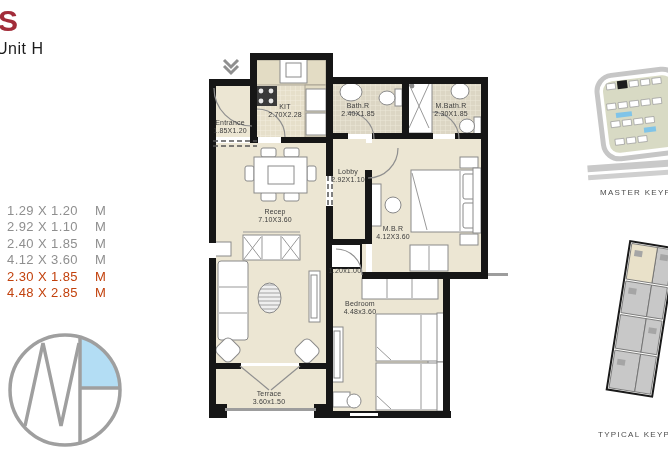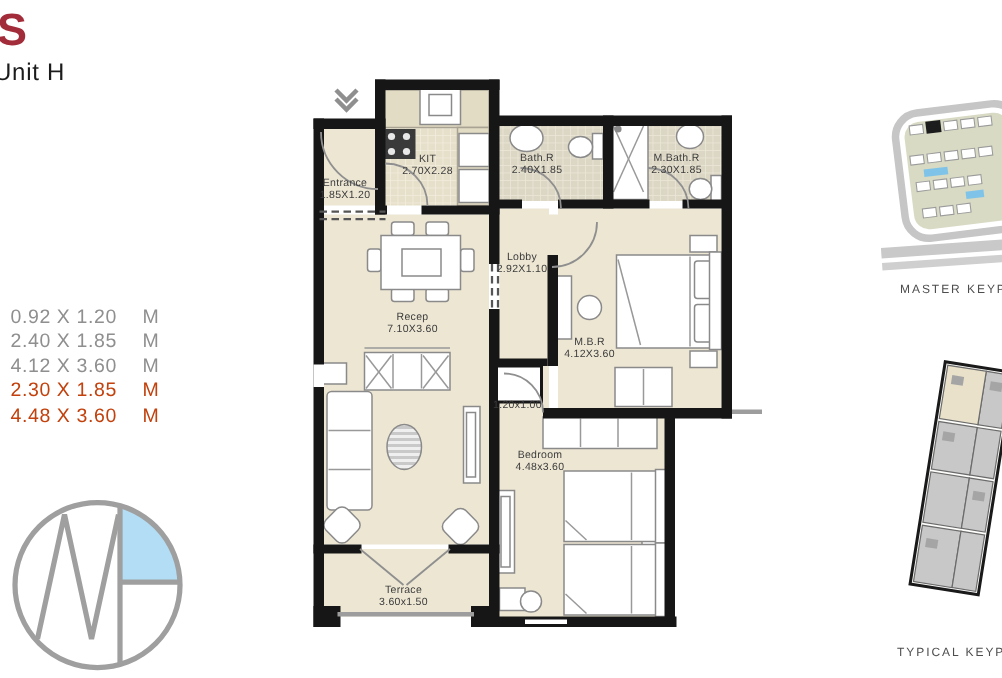--- a/index.html
+++ b/index.html
@@ -262,25 +262,26 @@
     <polyline points="20,96 38,13 56,96 74,13" fill="none" stroke="#8f8f8f" stroke-width="3.5"></polyline>
     <line x1="75" y1="8" x2="75" y2="112" stroke="#8f8f8f" stroke-width="3.5"></line>
     <line x1="75" y1="58" x2="114" y2="58" stroke="#8f8f8f" stroke-width="3.5"></line>
   </g>
 </svg>
 
 <div id="title-fragment" class="txt">S</div>
 <div id="unit-label" class="txt">Unit H</div>
 
 <div id="dim-list" class="txt">
-  <div class="dim-row"><span class="sz">0.92 X 1.20</span><span class="un">M</span></div>
+  <div class="dim-row"><span class="sz">1.29 X 1.20</span><span class="un">M</span></div>
+  <div class="dim-row"><span class="sz">2.92 X 1.10</span><span class="un">M</span></div>
   <div class="dim-row"><span class="sz">2.40 X 1.85</span><span class="un">M</span></div>
   <div class="dim-row"><span class="sz">4.12 X 3.60</span><span class="un">M</span></div>
   <div class="dim-row faded"><span class="sz">2.30 X 1.85</span><span class="un">M</span></div>
-  <div class="dim-row faded"><span class="sz">4.48 X 3.60</span><span class="un">M</span></div>
+  <div class="dim-row faded"><span class="sz">4.48 X 2.85</span><span class="un">M</span></div>
 </div>
 
 <div class="rlabel" style="left:207px;top:119px;width:46px;">
   <span>Entrance</span><br><span>1.85X1.20</span>
 </div>
 <div class="rlabel" style="left:261px;top:103px;width:48px;">
   <span>KIT</span><br><span>2.70X2.28</span>
 </div>
 <div class="rlabel" style="left:335px;top:102px;width:46px;">
   <span>Bath.R</span><br><span>2.40X1.85</span>

